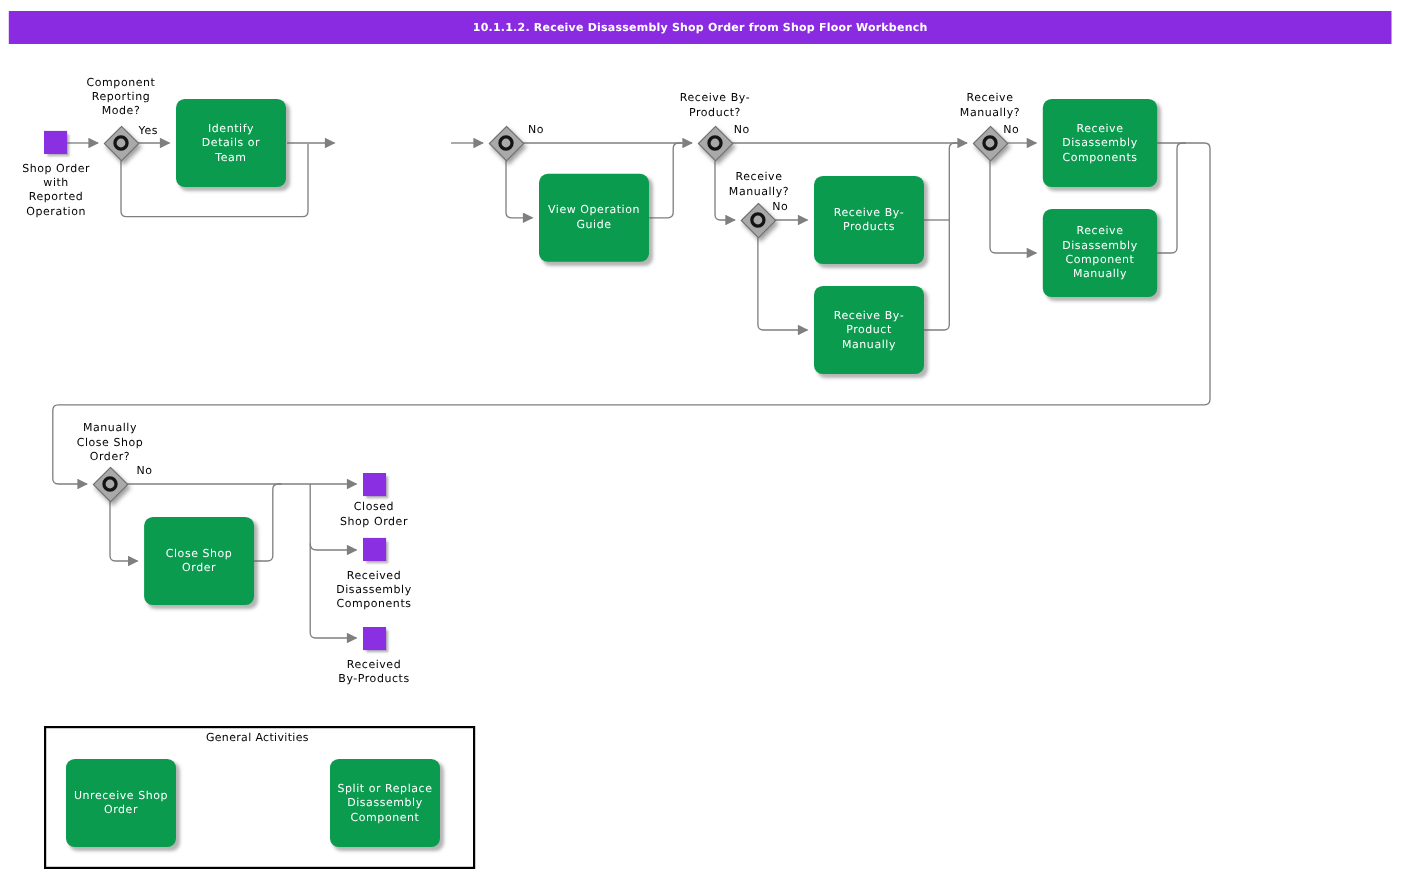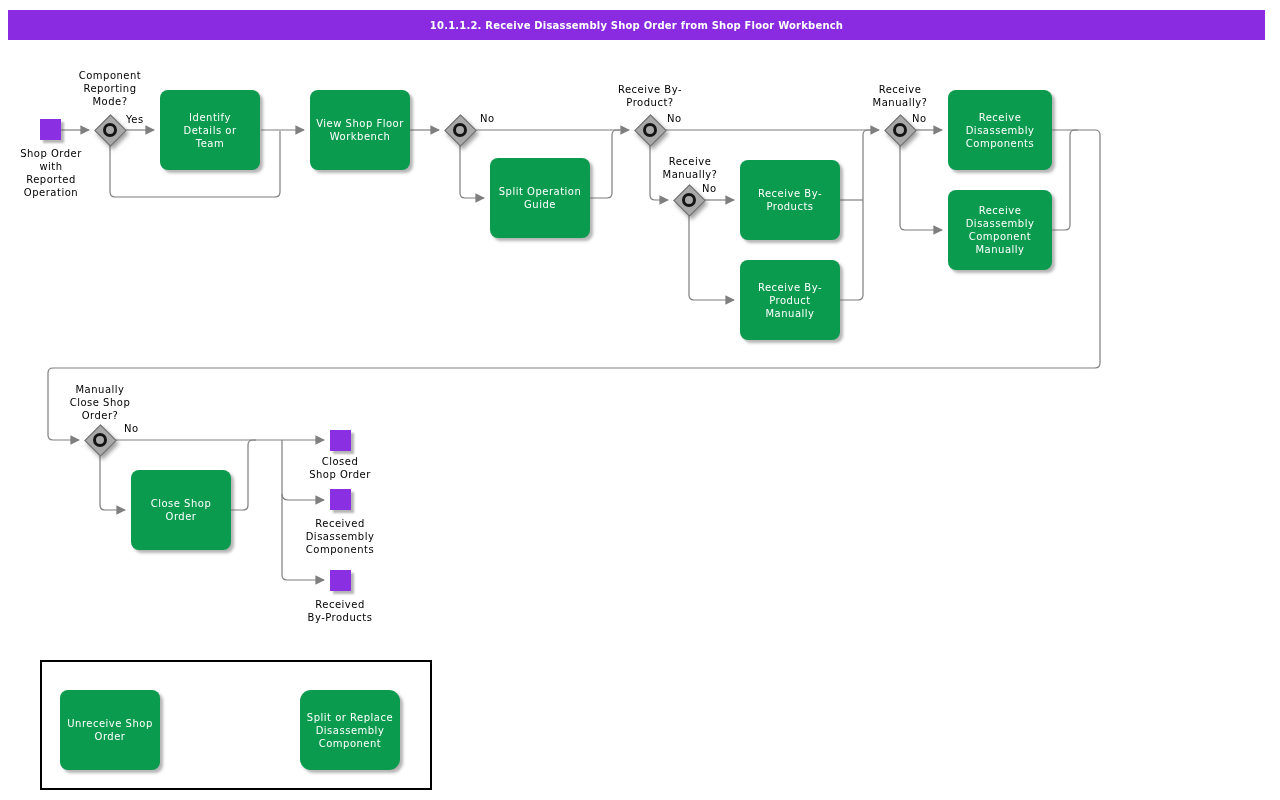--- a/index.html
+++ b/index.html
@@ -99,30 +99,28 @@
     <div class="dcirc"></div>
   </div>
   <div class="lbl" style="left:55px;top:69px;width:110px;">Component
 Reporting
 Mode?</div>
   <div class="elbl" style="left:126px;top:114px;width:30px;">Yes</div>
 
   <div class="box" style="left:160px;top:90px;">Identify
 Details or
 Team</div>
-  <div class="box" style="left:310px;top:90px;">View Shop Floor
-Workbench</div>
 
   <div class="diamond" style="left:445px;top:115px;">
     <div class="dsq"></div>
     <div class="dcirc"></div>
   </div>
   <div class="elbl" style="left:480px;top:113px;width:26px;">No</div>
 
-  <div class="box" style="left:490px;top:158px;">Split Operation
+  <div class="box" style="left:490px;top:158px;">View Operation
 Guide</div>
 
   <div class="diamond" style="left:635px;top:115px;">
     <div class="dsq"></div>
     <div class="dcirc"></div>
   </div>
   <div class="lbl" style="left:595px;top:83px;width:110px;">Receive By-
 Product?</div>
   <div class="elbl" style="left:667px;top:113px;width:26px;">No</div>
 
@@ -175,19 +173,20 @@
   <div class="endsq" style="left:330px;top:489px;"></div>
   <div class="lbl" style="left:285px;top:517px;width:110px;">Received
 Disassembly
 Components</div>
 
   <div class="endsq" style="left:330px;top:570px;"></div>
   <div class="lbl" style="left:290px;top:598px;width:100px;">Received
 By-Products</div>
 
   <div class="ga-frame"></div>
+  <div class="ga-title">General Activities</div>
   <div class="box" style="left:60px;top:690px;">Unreceive Shop
 Order</div>
-  <div class="box" style="left:300px;top:690px;border-radius:11px;">Split or Replace
+  <div class="box" style="left:300px;top:690px;">Split or Replace
 Disassembly
 Component</div>
 
 </div>
 
 </body></html>

